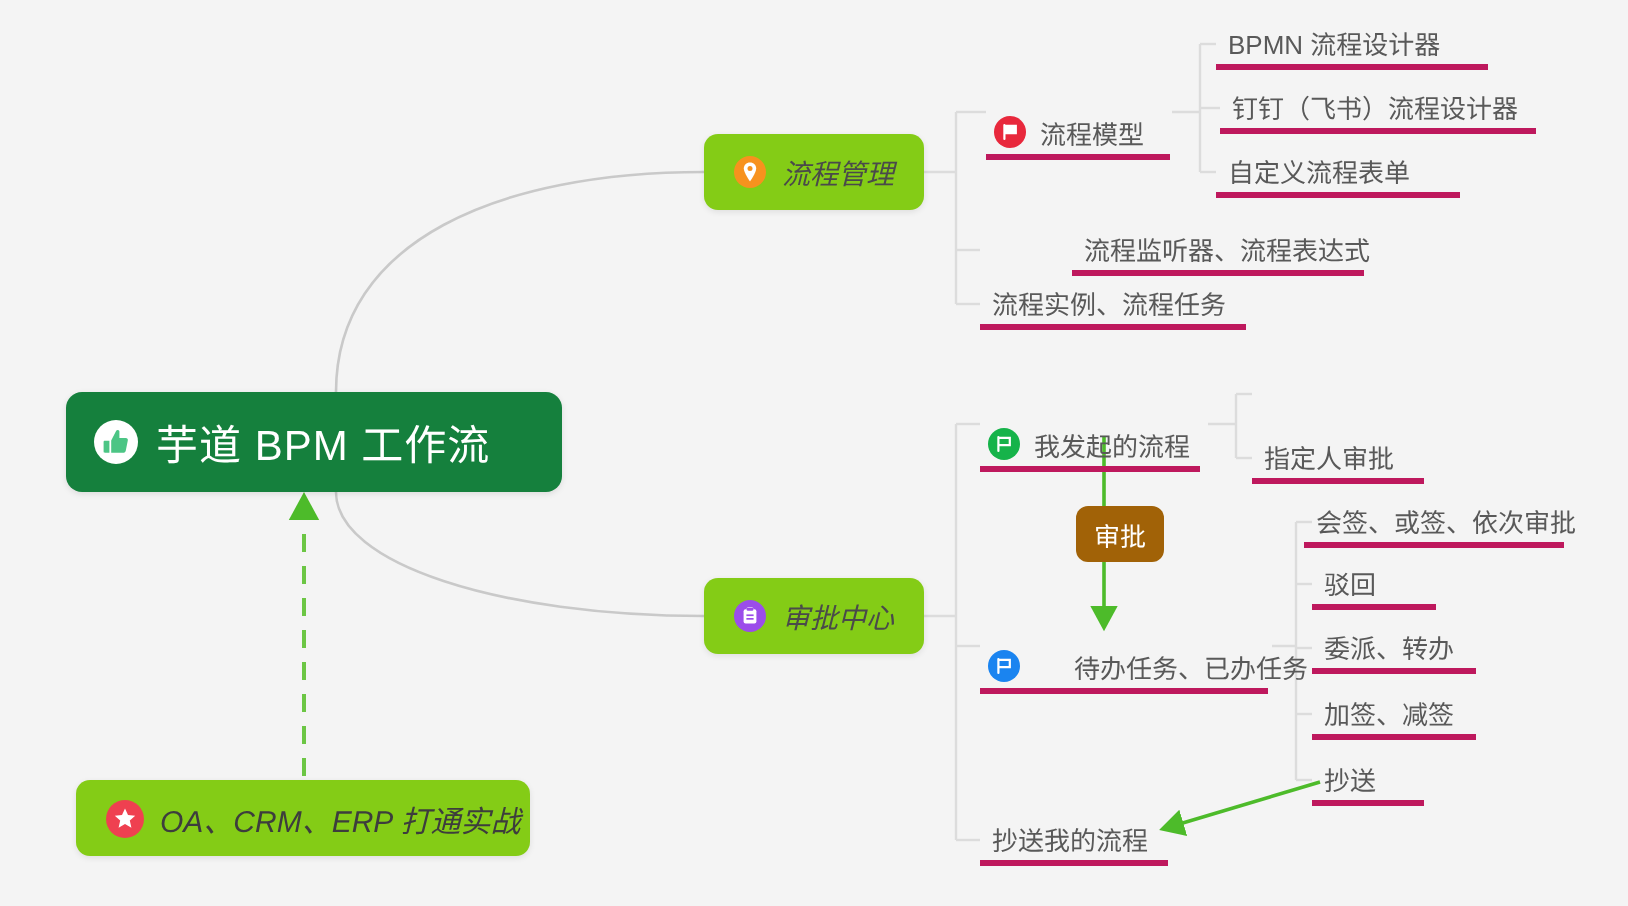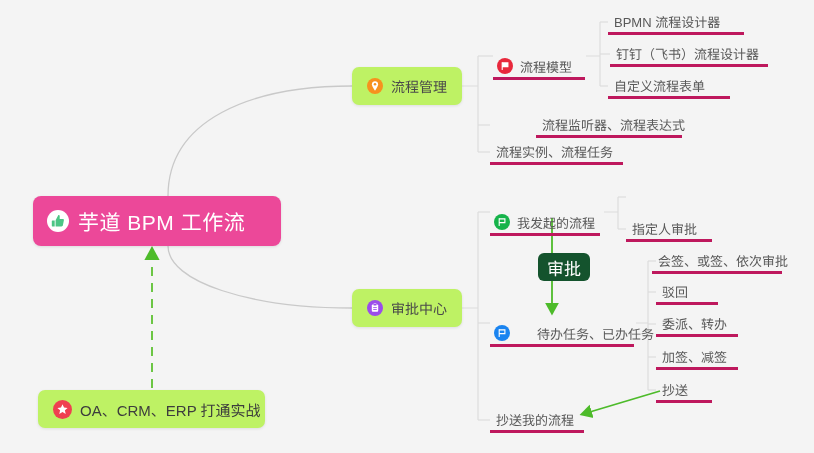--- a/index.html
+++ b/index.html
@@ -13,41 +13,42 @@
   }
   #canvas{position:absolute;inset:0;width:814px;height:453px;}
   #links{position:absolute;left:0;top:0;width:814px;height:453px;pointer-events:none;}
 
   
   .root-node{
     position:absolute;
     left:33px;top:196px;
     width:248px;height:50px;
     box-sizing:border-box;
-    background:#ec4899;
+    background:#15803d;
     border-radius:8px;
     display:flex;align-items:center;
     padding-left:14px;
     box-shadow:0 1px 3px rgba(0,0,0,.10);
   }
   .root-label{
     color:#ffffff;font-size:21px;letter-spacing:.5px;
     margin-left:9px;white-space:nowrap;
   }
 
   
   .card{
     position:absolute;
     box-sizing:border-box;
-    background:#bef264;
+    background:#84cc16;
     border-radius:7px;
     display:flex;align-items:center;
     padding:0 15px;
     box-shadow:0 1px 3px rgba(0,0,0,.09);
     white-space:nowrap;
+    font-style:italic;
   }
   .card .card-label{font-size:14px;color:#4a4a4a;margin-left:8px;}
 
   #node-liuchengguanli{left:352px;top:67px;width:110px;height:38px;}
   #node-shenpizhongxin{left:352px;top:289px;width:110px;height:38px;}
   #node-oa{left:38px;top:390px;width:227px;height:38px;}
   #node-oa .card-label{font-size:15px;color:#3d3d3d;}
 
   
   .leaf{
@@ -84,24 +85,24 @@
   .icn-star{background:#ef4050;width:19px;height:19px;}
   .icn-star svg{position:absolute;left:2px;top:2px;}
   .icn-flag-red{background:#e8283c;}
   .icn-flag-green{background:#16b34a;}
   .icn-flag-blue{background:#1a84f0;}
 
   
   .badge{
     position:absolute;
     box-sizing:border-box;
-    background:#14532d;
+    background:#a16207;
     border-radius:6px;
     color:#ffffff;
-    font-size:17px;
+    font-size:13px;
     display:flex;align-items:center;justify-content:center;
     padding:0 9px;
     height:28px;
   }
   #badge-shenpi{left:538px;top:253px;}
 </style>
 </head>
 <body>
 
 <div id="canvas">

